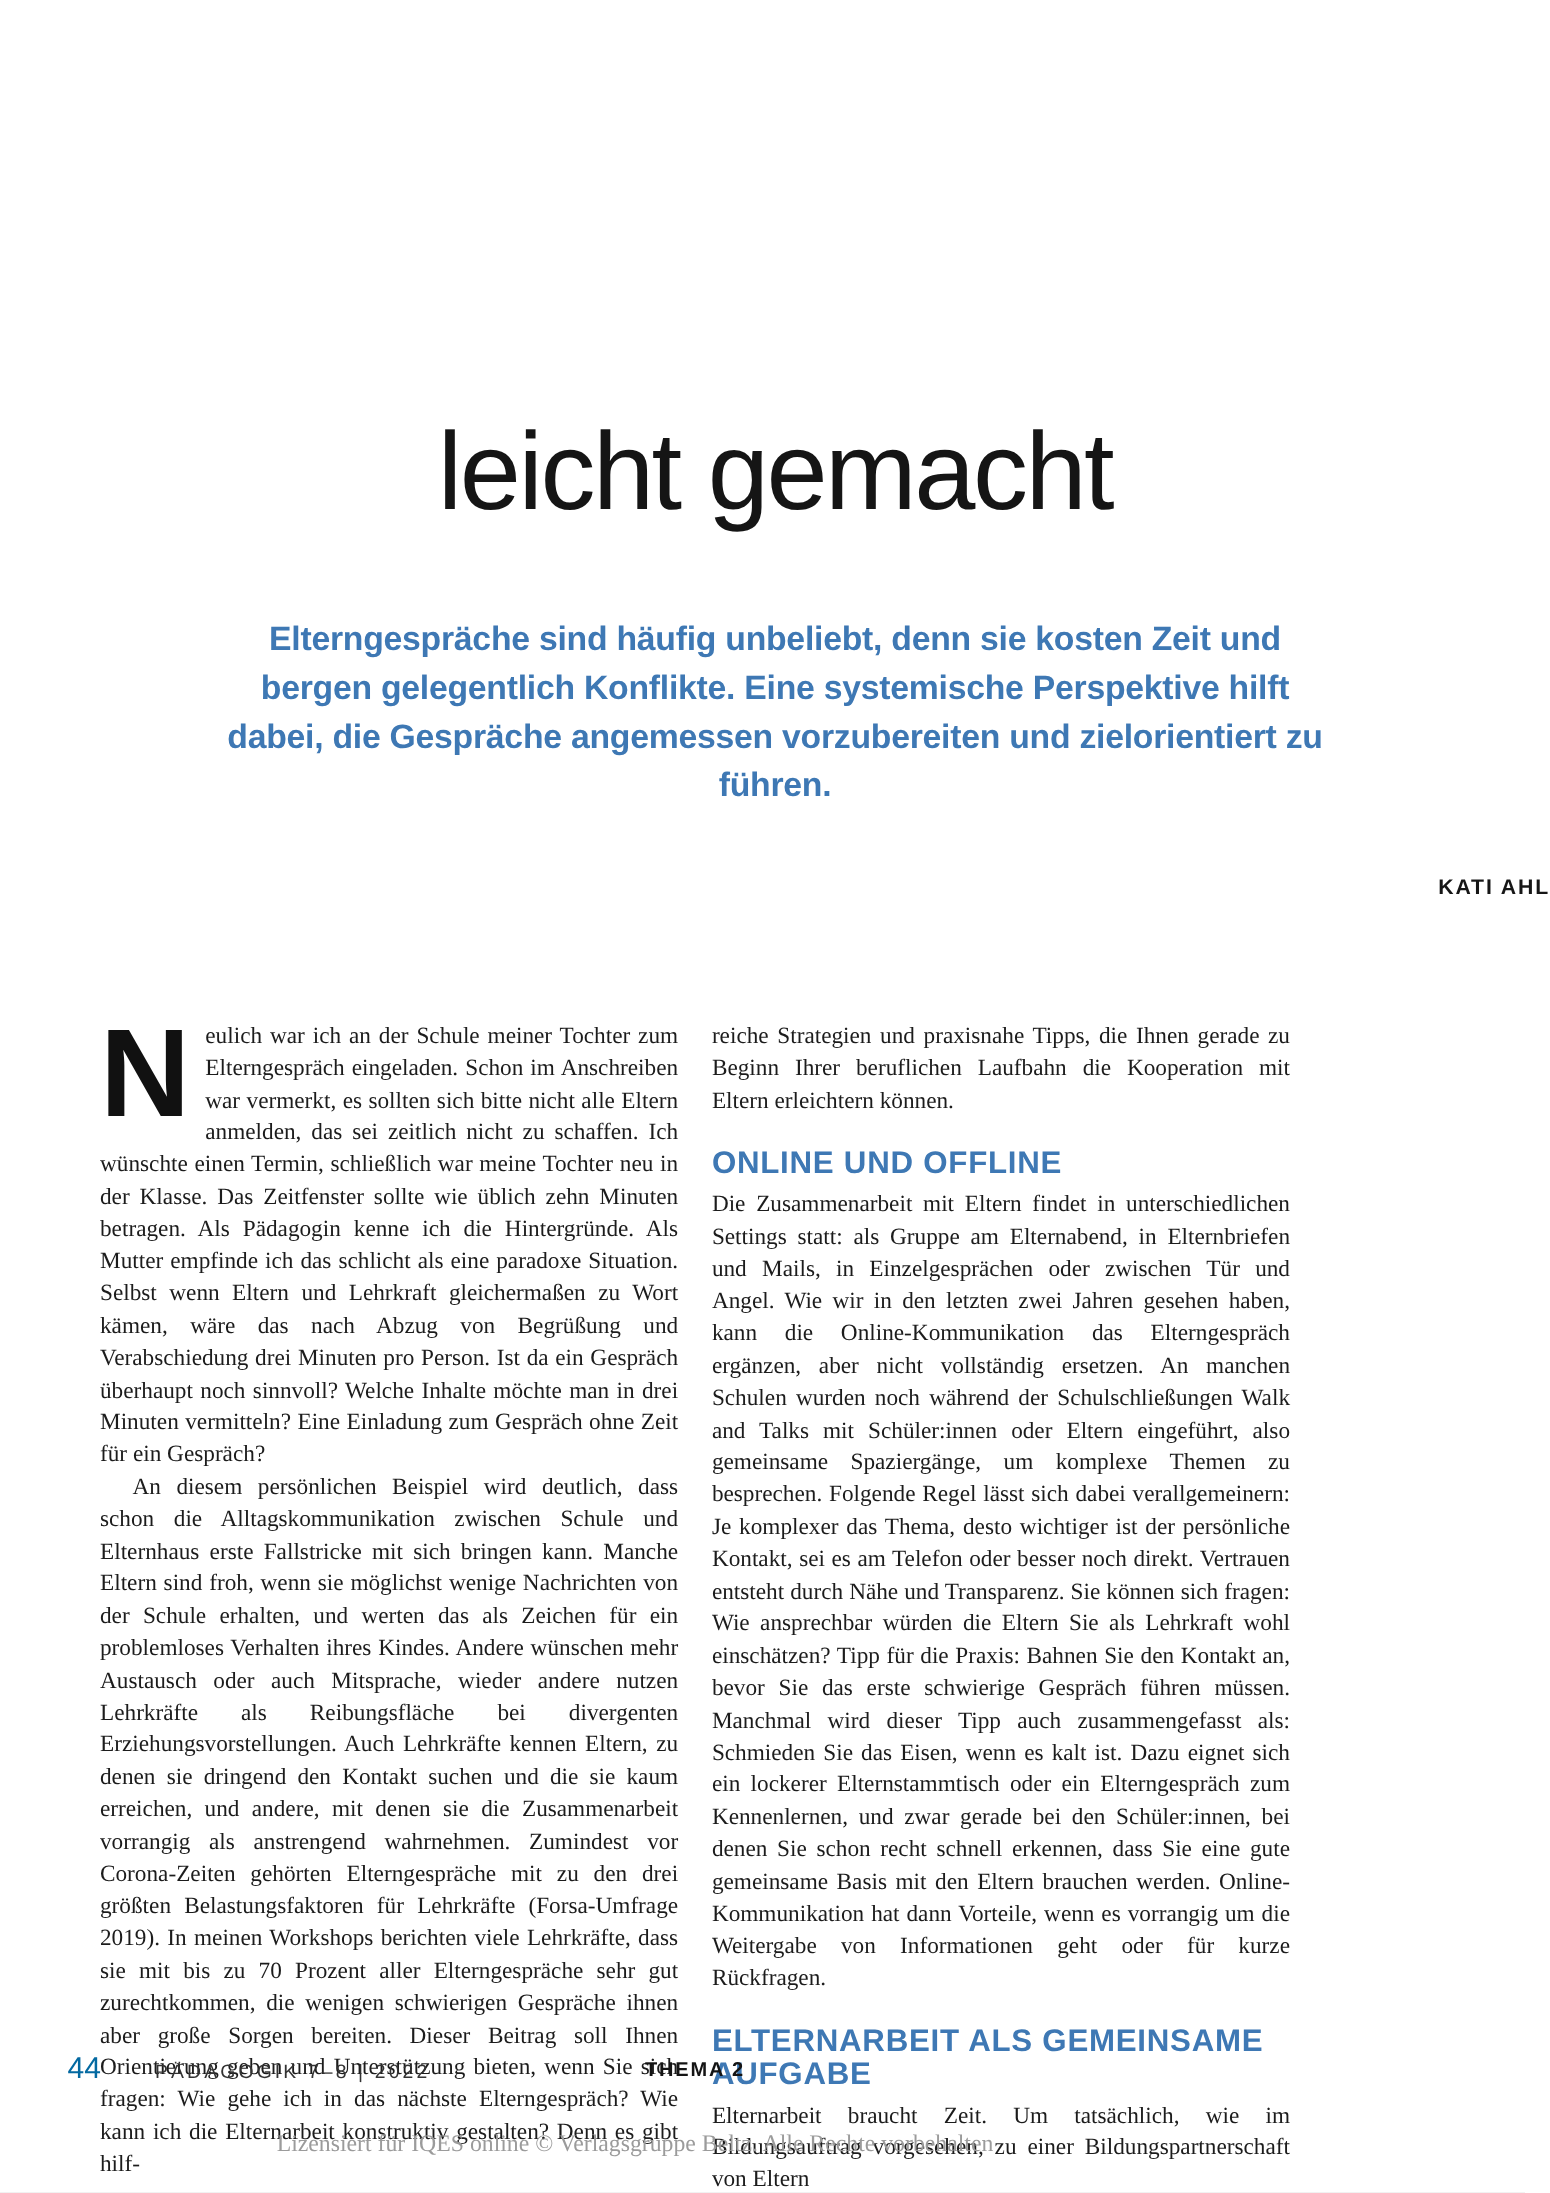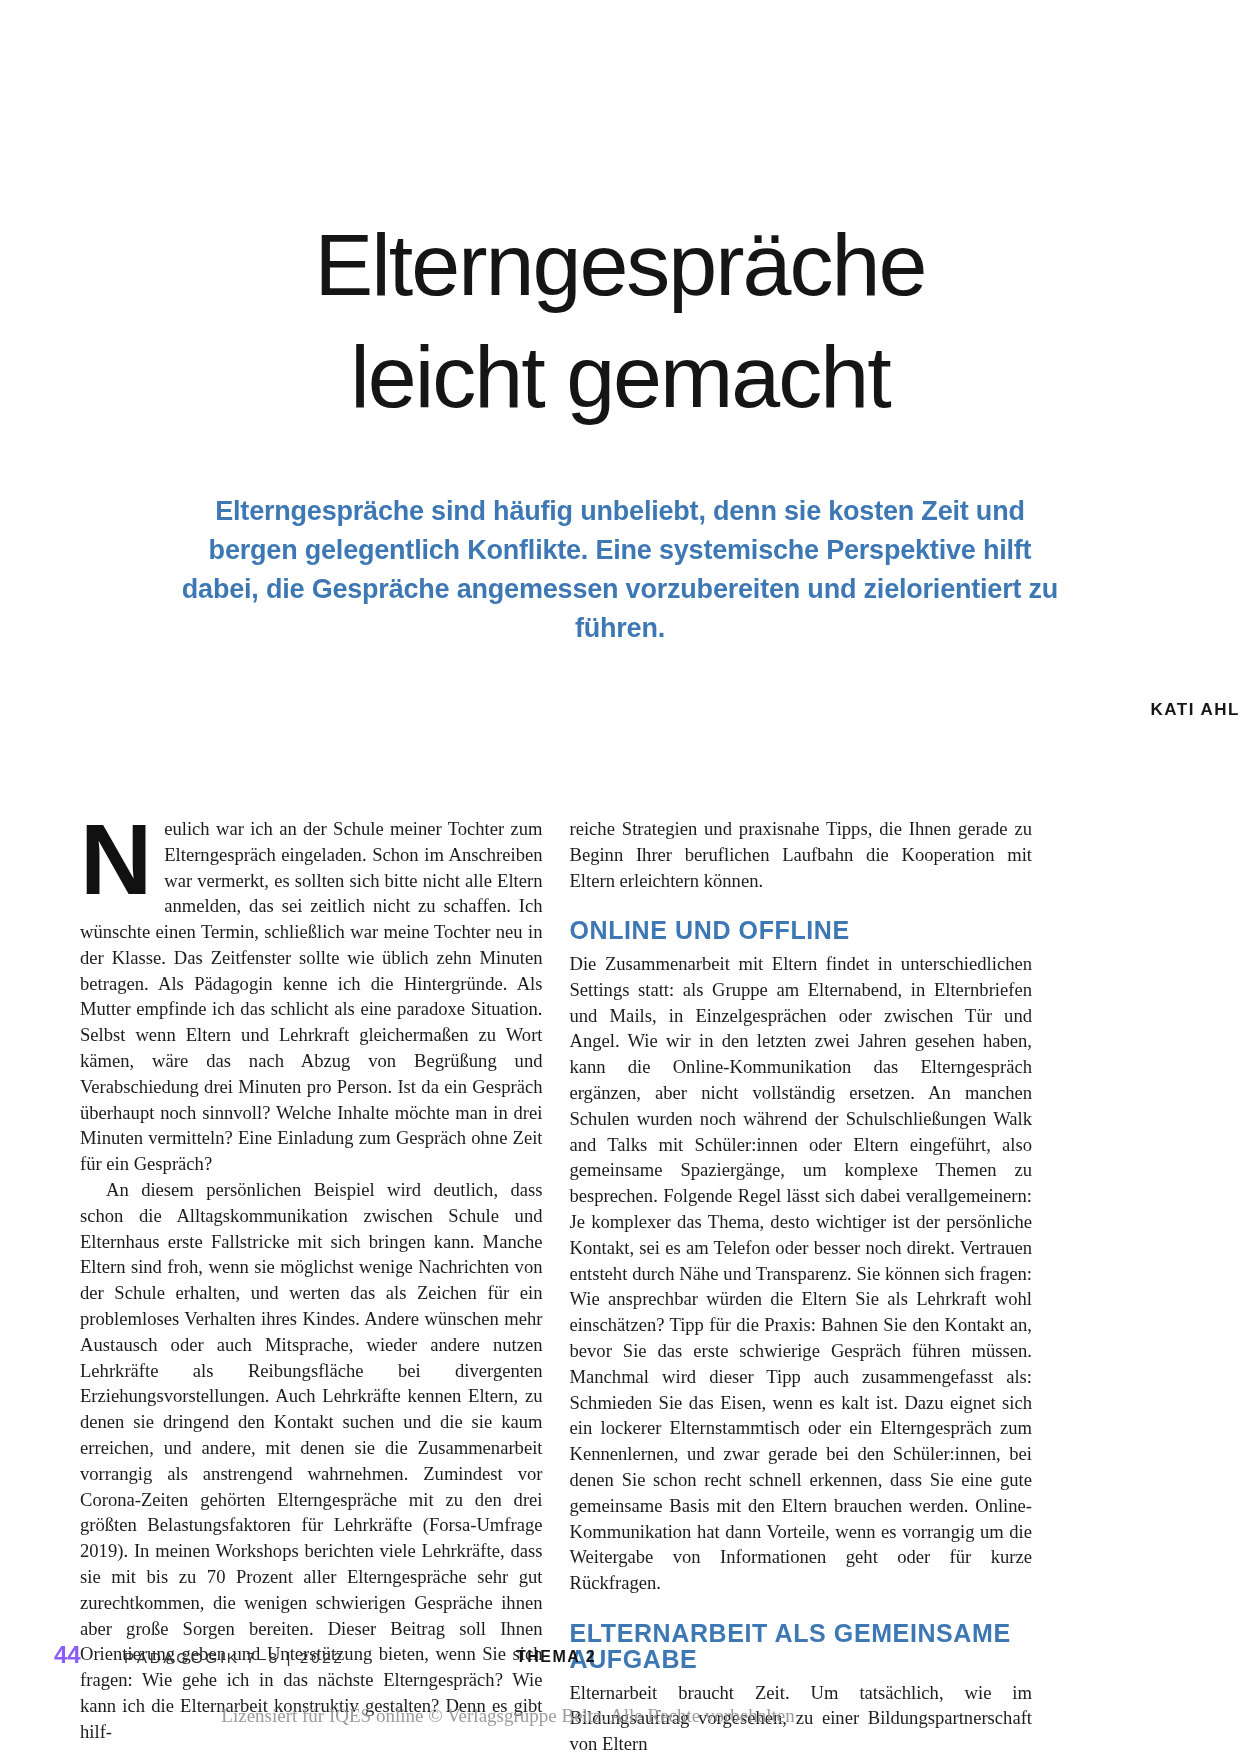--- a/index.html
+++ b/index.html
@@ -75,21 +75,21 @@
     font-size:25px;
     letter-spacing:0.6px;
     margin:25px 0 7px 0;
     text-align:left;
   }
   .accent{color:#3e78b4;}
   
   .footer-pagenum{
     position:absolute;left:54px;top:1641px;
     font-family:"Liberation Sans", sans-serif;
-    font-weight:bold;font-size:24px;color:#8b5cf6;
+    font-weight:normal;font-size:24px;color:#0369a1;
   }
   .footer-journal{
     position:absolute;left:104px;top:1649px;
     font-family:"Liberation Sans", sans-serif;
     font-size:15.5px;letter-spacing:2.5px;color:#333;margin-left:20px;
   }
   .footer-section{
     position:absolute;left:80px;top:1648px;width:952px;
     text-align:center;
     font-family:"Liberation Sans", sans-serif;
@@ -101,21 +101,21 @@
     font-family:"Liberation Serif", serif;
     font-size:19px;color:#9b9b9b;
   }
 </style>
 </head>
 <body>
 
 <div class="page">
 
   <h1 class="title">
-    <span>Elterngespräche</span><br>
+    <br>
     <span>leicht gemacht</span>
   </h1>
 
   <div class="standfirst accent">Elterngespräche sind häufig unbeliebt, denn sie kosten Zeit und bergen gelegentlich Konflikte. Eine systemische Perspektive hilft dabei, die Gespräche angemessen vorzubereiten und zielorientiert zu führen.</div>
 
   <div class="author">KATI AHL</div>
 
   <div class="columns">
 
     <div class="col">

